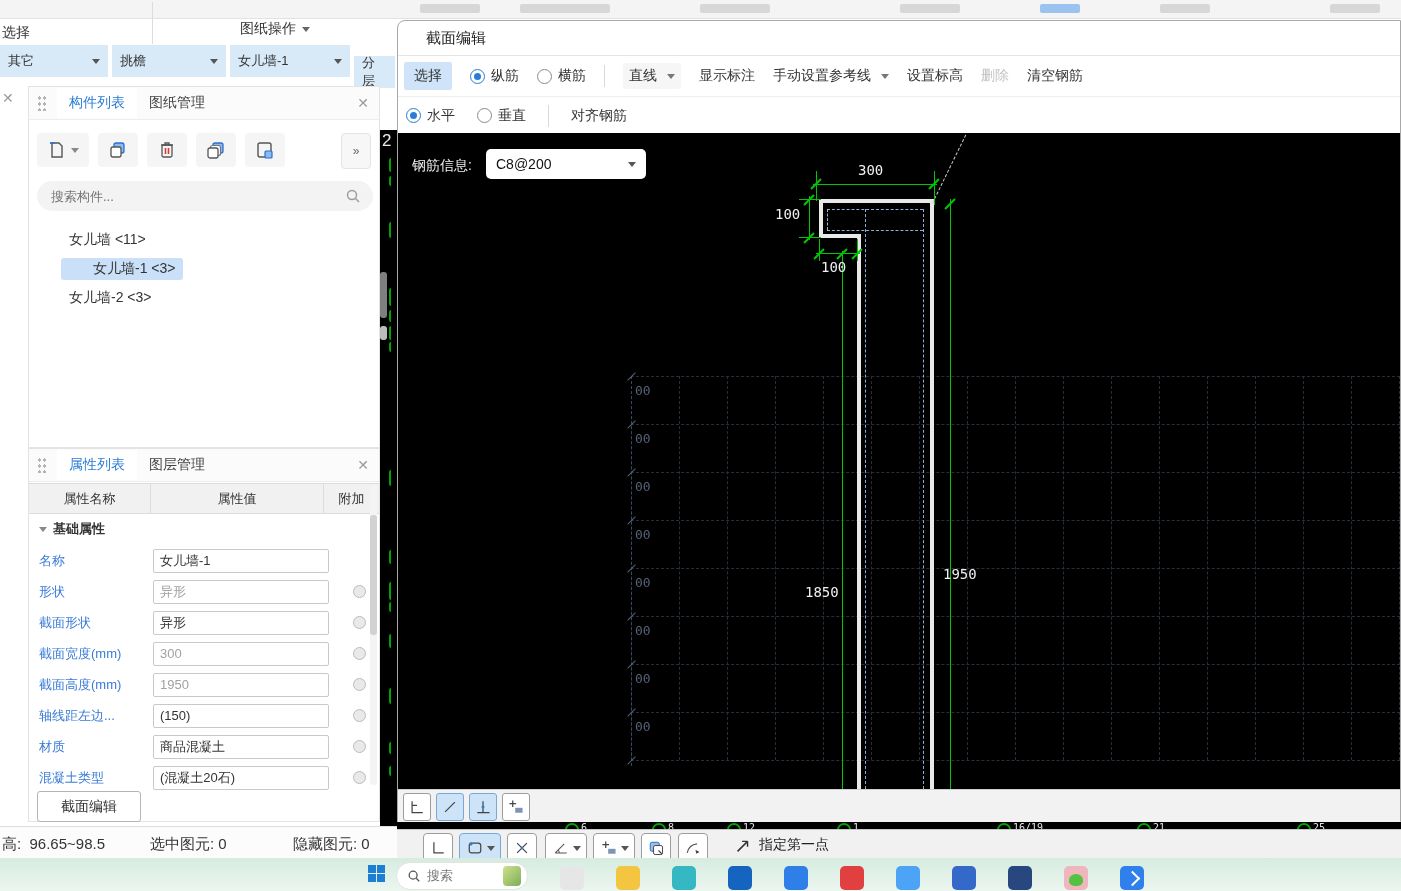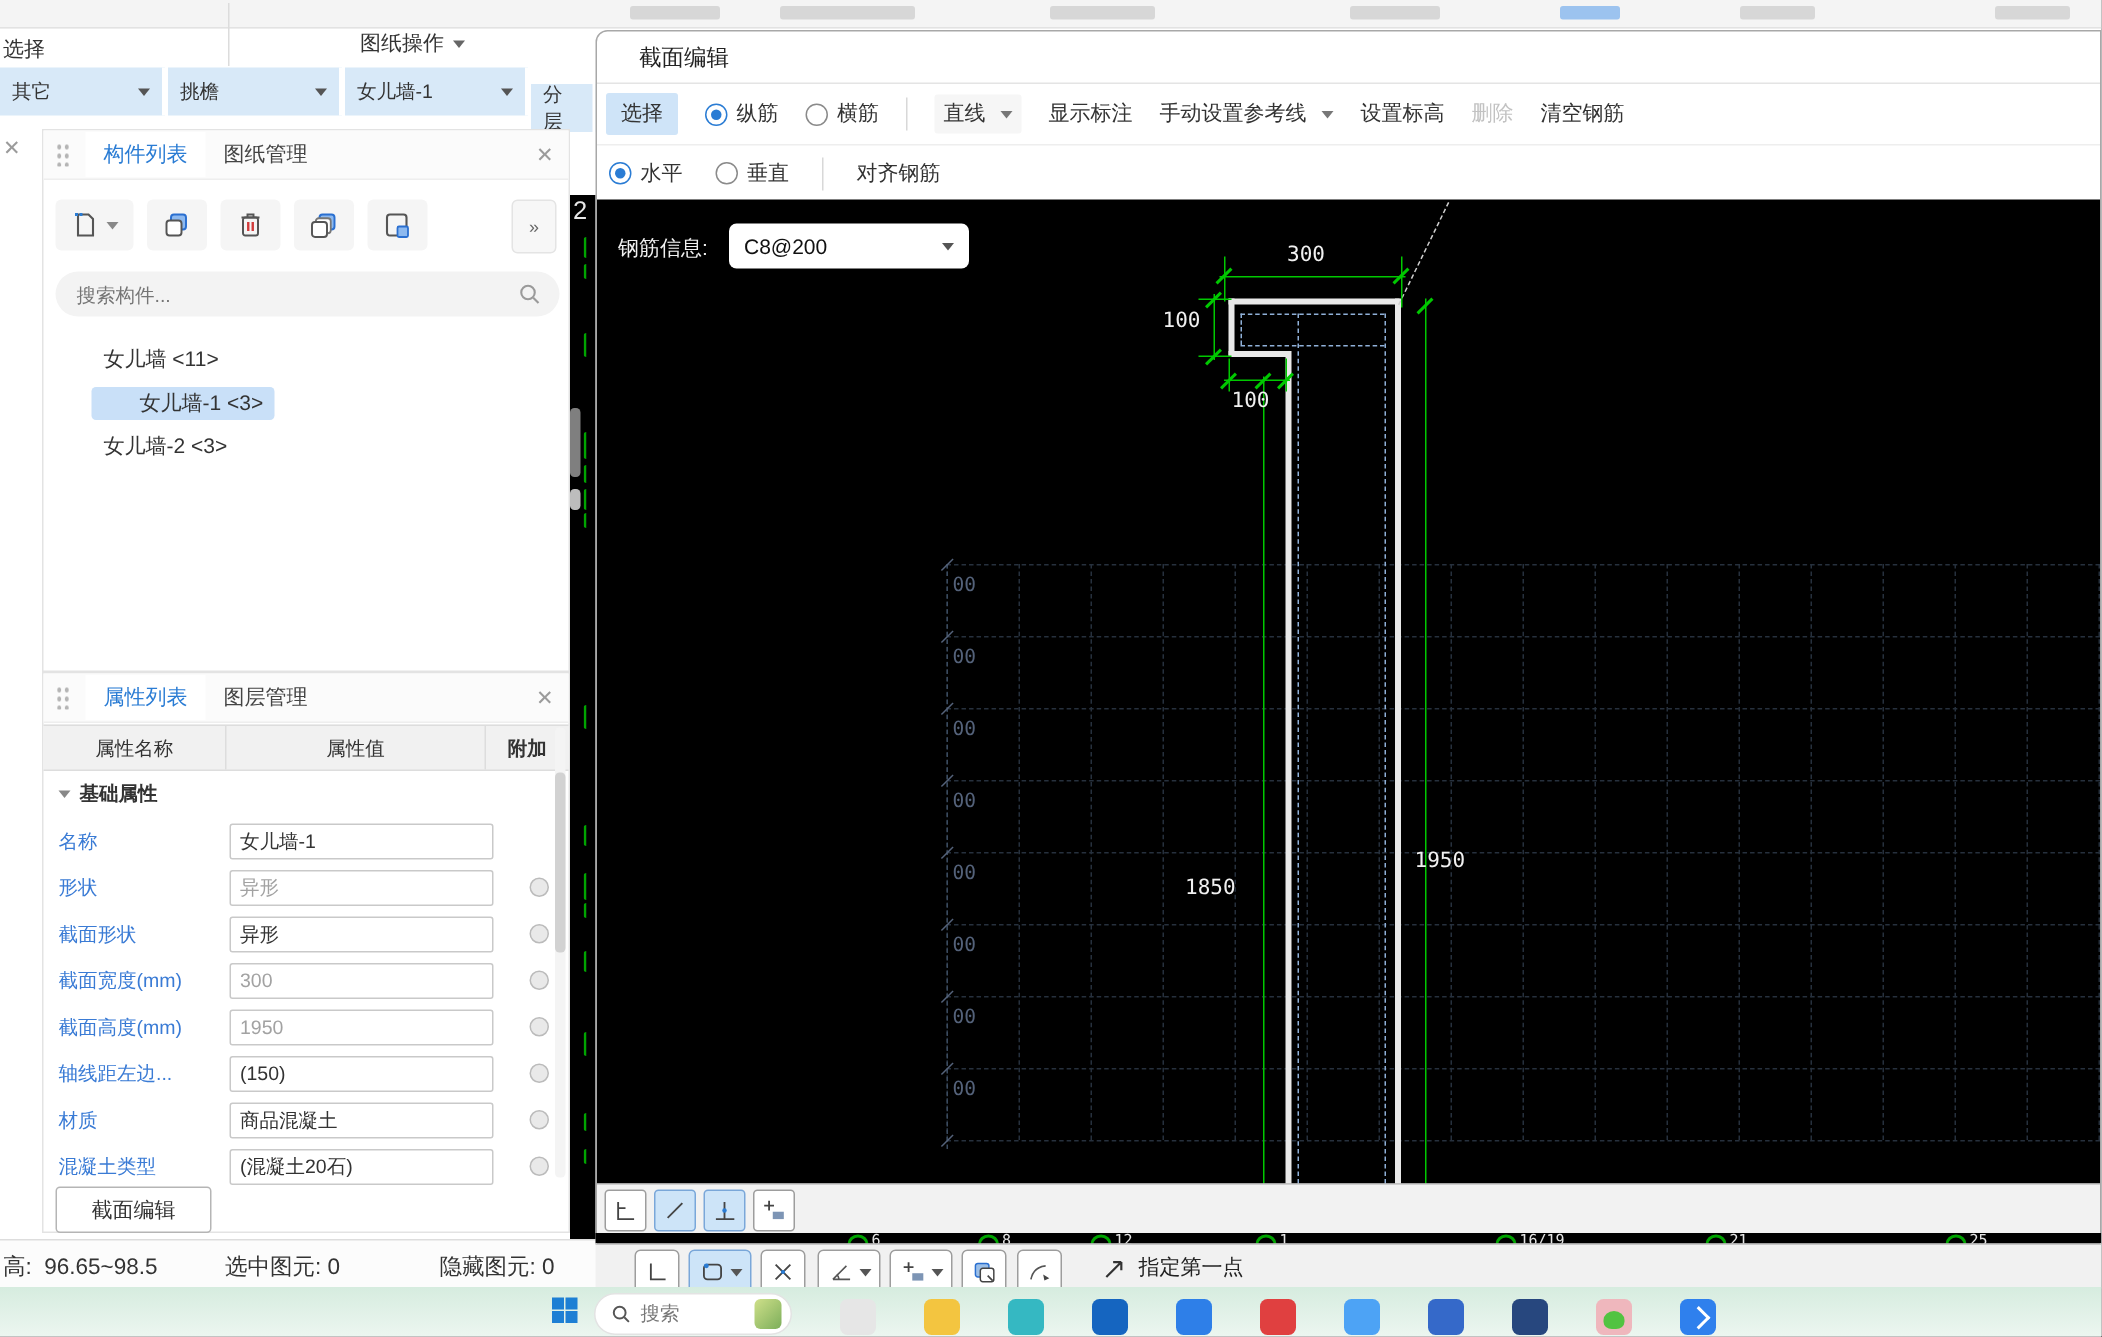--- a/index.html
+++ b/index.html
@@ -27,21 +27,21 @@
   .icobtn{width:40px;height:34px;background:#f5f5f5;border-radius:4px;display:flex;align-items:center;justify-content:center;}
   .searchbox{position:absolute;background:#f3f3f3;border-radius:16px;display:flex;align-items:center;padding:0 12px;box-sizing:border-box;}
   .searchbox input{border:0;background:transparent;outline:none;flex:1;font-size:13px;color:#a21caf;font-family:"Liberation Sans",sans-serif;}
   .listitem{font-size:14px;height:29px;display:flex;align-items:center;padding-left:32px;}
   .listitem span{padding:2px 8px;border-radius:3px;}
   .listitem.sel span{background:#c9e0f8;padding-left:32px;}
   
   .ptable-head{position:absolute;display:grid;grid-template-columns:122px 173px 55px;height:29px;
      background:#f1f1f1;border-top:1px solid #ddd;border-bottom:1px solid #ddd;font-size:13px;color:#333;}
   .ptable-head div{display:flex;align-items:center;justify-content:center;border-right:1px solid #ddd;}
-  .ptable-head div:last-child{border-right:0;font-weight:bold;}
+  .ptable-head div:last-child{border-right:0;}
   .grouprow{position:absolute;font-size:13px;font-weight:bold;color:#333;display:flex;align-items:center;}
   .prow{position:absolute;width:350px;height:31px;display:flex;align-items:center;}
   .prow .plabel{width:114px;padding-left:10px;font-size:13px;color:#3a7bd5;white-space:nowrap;overflow:hidden;}
   .prow .pbox{width:168px;height:22px;border:1px solid #c9c9c9;border-radius:2px;font-size:13px;display:flex;align-items:center;padding-left:6px;background:#fff;color:#333;}
   .prow .pbox.muted{color:#a2a2a2;}
   .prow .pcirc{width:11px;height:11px;border-radius:50%;border:1px solid #bbb;background:#e9e9e9;margin-left:24px;}
   .sebtn{position:absolute;width:102px;height:29px;background:#fff;border:1px solid #b5b5b5;border-radius:3px;
      font-size:14px;color:#333;display:flex;align-items:center;justify-content:center;}
   .statusrow{position:absolute;font-size:15px;color:#333;}
   
@@ -415,21 +415,21 @@
           <div class="gline" style="left: 459px; top: 106px; width: 1px; height: 22px;"></div>
           <div class="gtick" style="left: 414px; top: 120px;"></div>
           <div class="gtick" style="left: 452px; top: 120px;"></div>
           <div class="gline" style="left: 444px; top: 118px; width: 1px; height: 538px;"></div>
           <div class="gtick" style="left: 437px; top: 120px;"></div>
           <div class="gline" style="left: 552px; top: 66px; width: 1px; height: 590px;"></div>
           <div class="gtick" style="left: 545px; top: 70px;"></div>
           <div class="dimlbl" style="left: 460px; top: 29px;">300</div>
           <div class="dimlbl" style="left: 377px; top: 73px;">100</div>
           <div class="dimlbl" style="left: 423px; top: 126px;">100</div>
-          <div class="dimlbl" style="left: 392px; top: 451px;">1850</div>
+          <div class="dimlbl" style="left: 407px; top: 451px;">1850</div>
           <div class="dimlbl" style="left: 545px; top: 433px;">1950</div>
         </div>
     </div>
 
     <div class="dstatus">
       <div class="snapbtn">
         <svg width="18" height="18" viewBox="0 0 22 22">
           <path d="M5 4 v14 h13 M5 9 h6" fill="none" stroke="#444" stroke-width="1.5"></path>
           </svg>
       </div>

